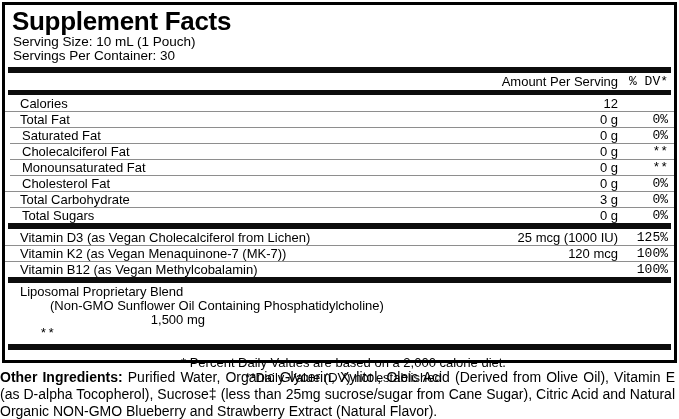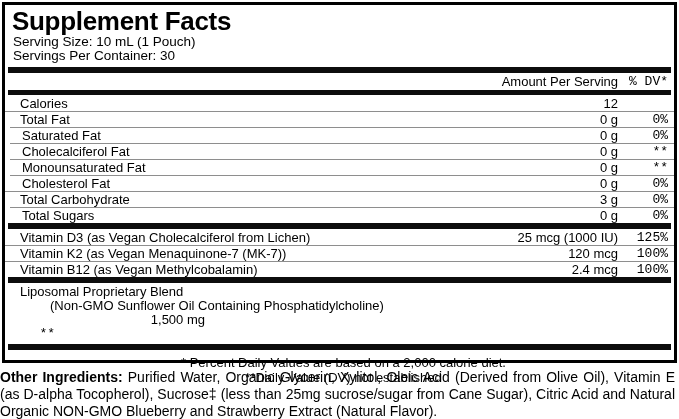--- a/index.html
+++ b/index.html
@@ -153,21 +153,20 @@
       <span class="c-amt">25 mcg (1000 IU)</span>
       <span class="c-dv">125%</span>
     </div>
     <div class="row">
       <span class="c-label">Vitamin K2 (as Vegan Menaquinone-7 (MK-7))</span>
       <span class="c-amt">120 mcg</span>
       <span class="c-dv">100%</span>
     </div>
     <div class="row">
       <span class="c-label">Vitamin B12 (as Vegan Methylcobalamin)</span>
-      <span class="c-amt">2.4 mcg</span>
       <span class="c-dv">100%</span>
     </div>
   </div>
 
   <div class="bar bar-thick"></div>
 
   <div class="row blend">
     <span class="c-label blend-label">
       <div>Liposomal Proprietary Blend</div>
       <div class="blend-subline">(Non-GMO Sunflower Oil Containing Phosphatidylcholine)</div>

